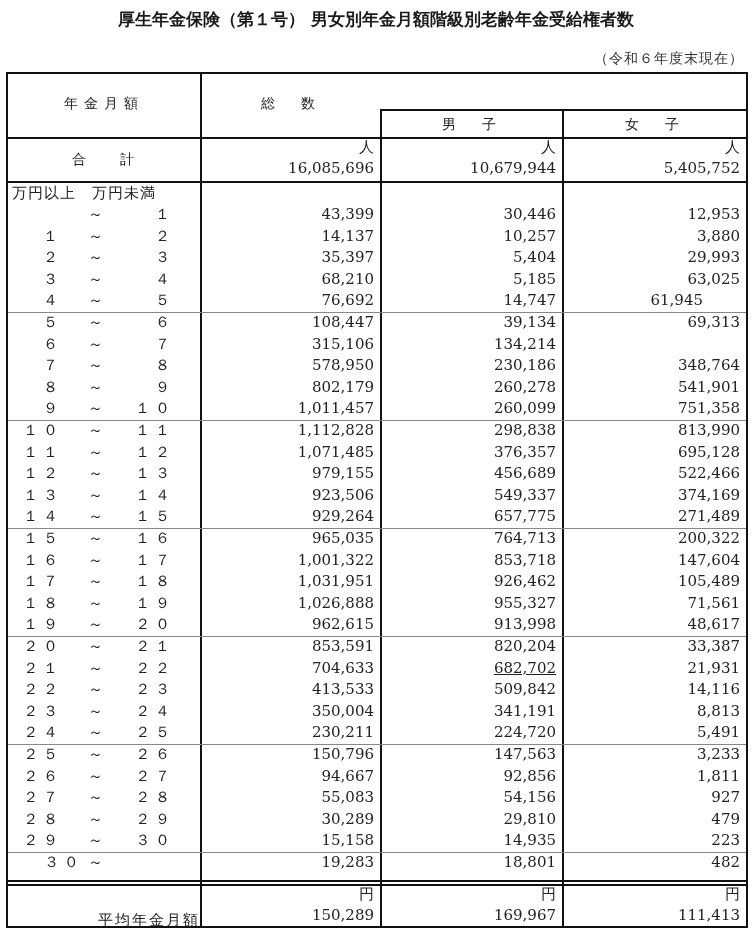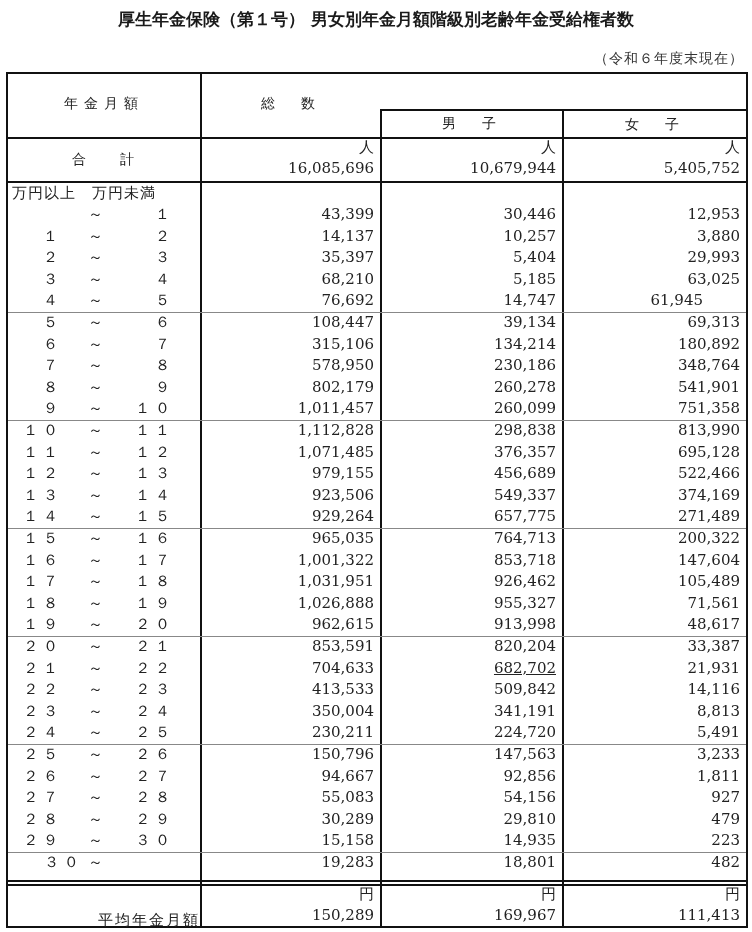--- a/index.html
+++ b/index.html
@@ -36,21 +36,21 @@
   <div class="vline" style="left:554px;top:36px;"></div>
 
   <div class="hline" style="left:372px;top:35px;"></div>
 
   <div class="hline" style="top:63px;"></div>
 
   <div class="hline" style="top:107px;"></div>
 
   <div class="cell hdr" style="left:0;top:0;width:192px;height:63px;line-height:58px;">年金月額</div>
   <div class="cell hdr" style="left:194px;top:0;width:178px;height:63px;line-height:58px;">総　数</div>
-  <div class="cell hdr" style="left:374px;top:37px;width:180px;height:26px;line-height:26px;font-family:Liberation Serif, serif;">男　子</div>
+  <div class="cell hdr" style="left:374px;top:37px;width:180px;height:26px;line-height:26px;">男　子</div>
   <div class="cell hdr" style="left:556px;top:37px;width:182px;height:26px;line-height:26px;">女　子</div>
 
   <div class="cell hdr" style="left:0;top:65px;width:192px;height:42px;line-height:40px;letter-spacing:2px;">合　　計</div>
   <div class="cell num" style="left:194px;top:63px;width:178px;">
     <div class="unit">人</div>
     <div>16,085,696</div>
   </div>
   <div class="cell num" style="left:374px;top:63px;width:180px;">
     <div class="unit">人</div>
     <div>10,679,944</div>
@@ -97,21 +97,20 @@
       <div class="row" style="top: 108px;">
         <div class="cell rng" style="left: 0px; top: 0px; width: 192px; height: 21px;"><span style="position: absolute; right: 142px;">５</span><span style="position: absolute; left: 80px;">～</span><span style="position: absolute; right: 30px;">６</span></div>
         <div class="cell num" style="left: 194px; top: 0px; width: 178px;">108,447</div>
         <div class="cell num" style="left: 374px; top: 0px; width: 180px;">39,134</div>
         <div class="cell num" style="left: 556px; top: 0px; width: 182px;">69,313</div>
       </div>
       <div class="row" style="top: 129.6px;">
         <div class="cell rng" style="left: 0px; top: 0px; width: 192px; height: 21px;"><span style="position: absolute; right: 142px;">６</span><span style="position: absolute; left: 80px;">～</span><span style="position: absolute; right: 30px;">７</span></div>
         <div class="cell num" style="left: 194px; top: 0px; width: 178px;">315,106</div>
         <div class="cell num" style="left: 374px; top: 0px; width: 180px;">134,214</div>
-        <div class="cell num" style="left: 556px; top: 0px; width: 182px;">180,892</div>
       </div>
       <div class="row" style="top: 151.2px;">
         <div class="cell rng" style="left: 0px; top: 0px; width: 192px; height: 21px;"><span style="position: absolute; right: 142px;">７</span><span style="position: absolute; left: 80px;">～</span><span style="position: absolute; right: 30px;">８</span></div>
         <div class="cell num" style="left: 194px; top: 0px; width: 178px;">578,950</div>
         <div class="cell num" style="left: 374px; top: 0px; width: 180px;">230,186</div>
         <div class="cell num" style="left: 556px; top: 0px; width: 182px;">348,764</div>
       </div>
       <div class="row" style="top: 172.8px;">
         <div class="cell rng" style="left: 0px; top: 0px; width: 192px; height: 21px;"><span style="position: absolute; right: 142px;">８</span><span style="position: absolute; left: 80px;">～</span><span style="position: absolute; right: 30px;">９</span></div>
         <div class="cell num" style="left: 194px; top: 0px; width: 178px;">802,179</div>

